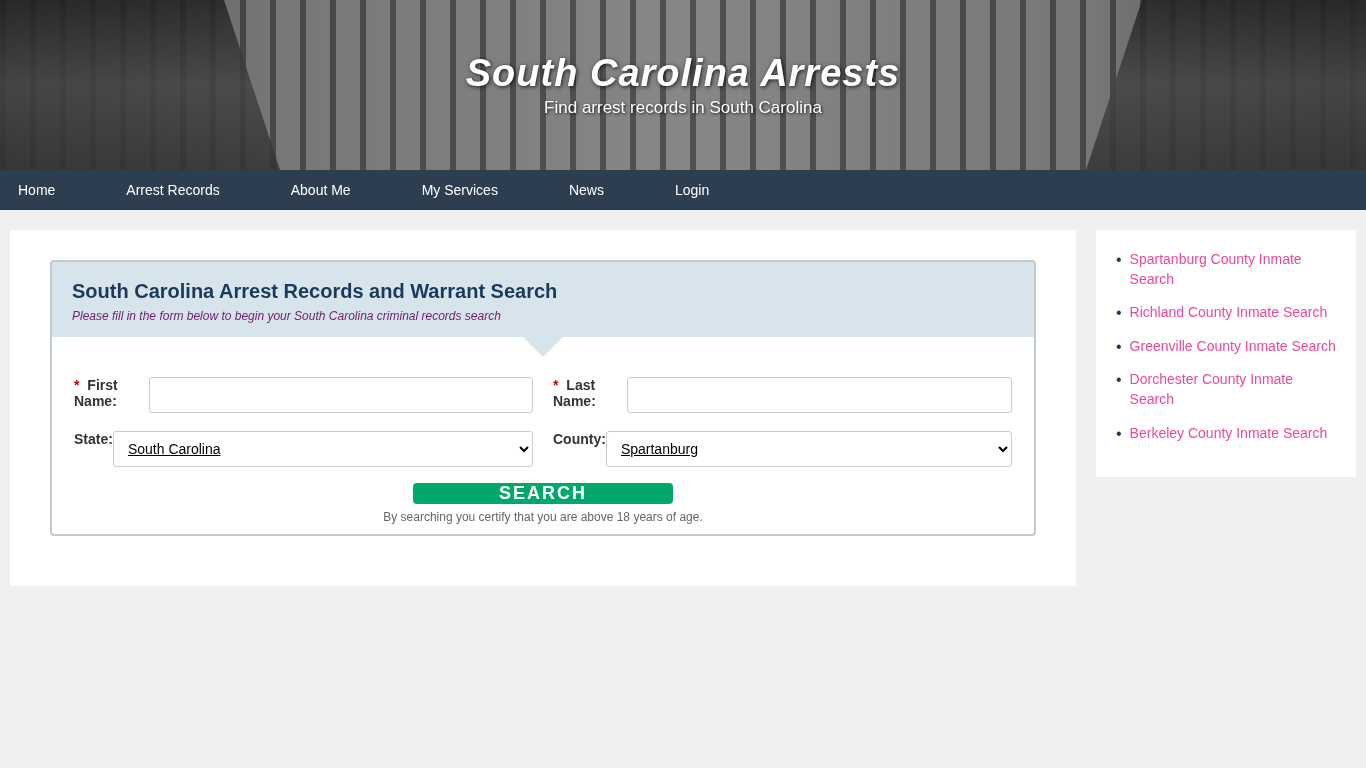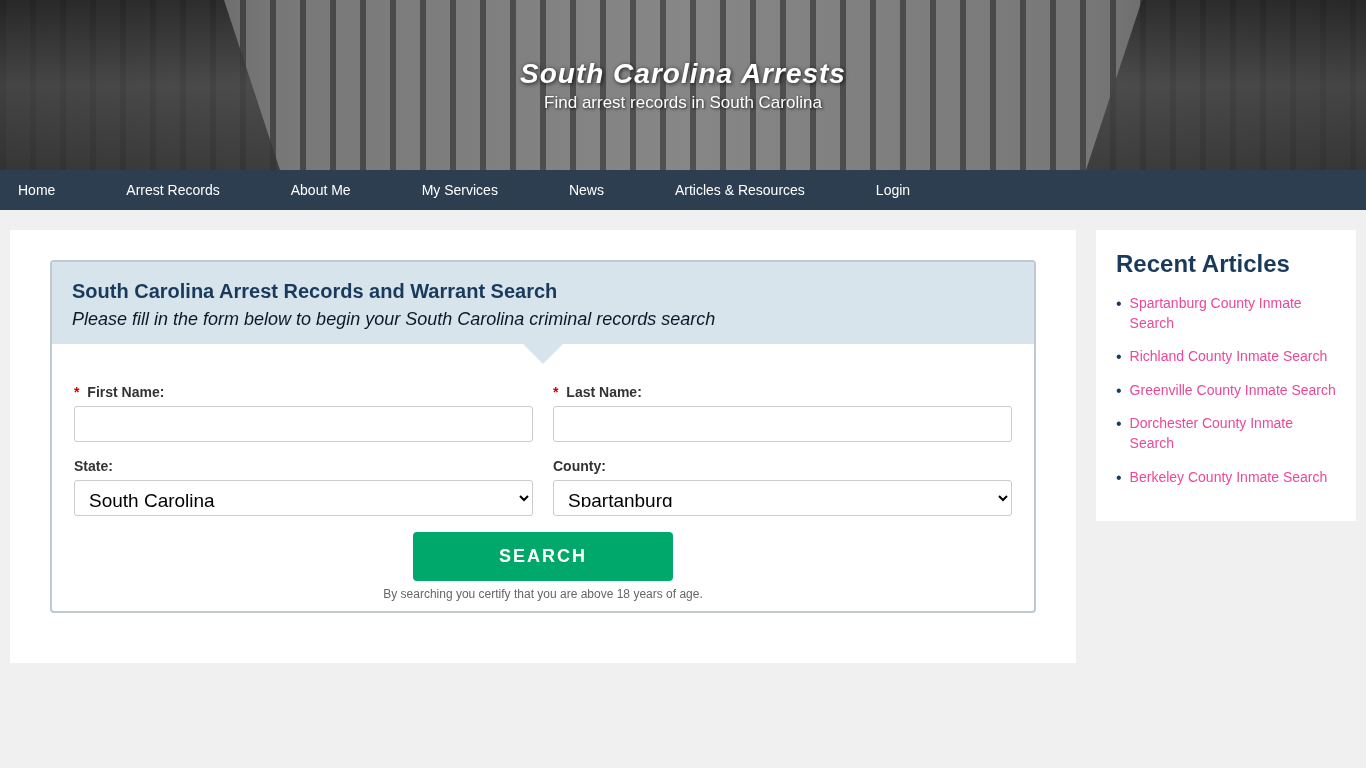--- a/index.html
+++ b/index.html
@@ -43,21 +43,21 @@
     .hero-hands-left { left: 0; clip-path: polygon(0 0, 80% 0, 100% 100%, 0 100%); }
     .hero-hands-right { right: 0; clip-path: polygon(20% 0, 100% 0, 100% 100%, 0 100%); }
 
     .hero-text {
       position: relative;
       z-index: 2;
       text-align: center;
       color: white;
     }
     .hero-title {
-      font-size: 28px;
+      font-size: 38px;
       font-style: italic;
       font-weight: bold;
       text-shadow: 1px 1px 4px rgba(0,0,0,0.8);
       letter-spacing: 1px;
     }
     .hero-subtitle {
       font-size: 17px;
       margin-top: 3px;
       text-shadow: 1px 1px 3px rgba(0,0,0,0.8);
     }
@@ -119,22 +119,22 @@
       background: #d8e4ec;
       padding: 18px 20px 14px;
     }
     .search-box-title {
       font-size: 20px;
       font-weight: bold;
       color: #1a3a5c;
       margin-bottom: 6px;
     }
     .search-box-subtitle {
-      font-size: 18px;
-      color: #0f172a;
+      font-size: 12px;
+      color: #701a75;
       font-style: italic;
     }
 
     
     .search-box-arrow {
       width: 0;
       height: 0;
       border-left: 20px solid transparent;
       border-right: 20px solid transparent;
       border-top: 20px solid #d8e4ec;
@@ -145,21 +145,21 @@
       padding: 20px 22px 10px;
     }
     .form-row {
       display: flex;
       gap: 20px;
       margin-bottom: 16px;
     }
     .form-group {
       flex: 1;
       display: flex;
-      flex-direction: column;
+      flex-direction: row;
     }
     .form-label {
       font-size: 14px;
       font-weight: bold;
       color: #333;
       margin-bottom: 6px;
     }
     .required-star {
       color: #cc0000;
       margin-right: 4px;
@@ -170,30 +170,30 @@
       border: 1px solid #ccc;
       border-radius: 3px;
       font-size: 14px;
       height: 36px;
     }
     .form-select {
       width: 100%;
       padding: 8px 10px;
       border: 1px solid #ccc;
       border-radius: 3px;
-      font-size: 19px;
+      font-size: 14px;
       height: 36px;
       background: white;
       cursor: pointer;
+      text-decoration: underline;
     }
     .search-button {
       display: block;
       width: 260px;
       margin: 10px auto 6px;
-      padding: 14px;
       background: #00a86b;
       color: white;
       font-size: 18px;
       font-weight: bold;
       letter-spacing: 2px;
       border: none;
       border-radius: 4px;
       cursor: pointer;
       text-align: center;
     }
@@ -256,21 +256,20 @@
   </div>
 </div>
 
 <nav>
   <div class="nav-inner" id="nav-inner">
       <a class="nav-item" href="#">Home</a>
       <a class="nav-item" href="#">Arrest Records</a>
       <a class="nav-item" href="#">About Me</a>
       <a class="nav-item" href="#">My Services</a>
       <a class="nav-item" href="#">News</a>
-      <a class="nav-item" href="#">Articles &amp; Resources</a>
       <a class="nav-item" href="#">Login</a>
     </div>
 </nav>
 
 <div class="page-body">
 
   <div class="main-content">
 
     <div class="search-box">
       <div class="search-box-header">
@@ -313,21 +312,20 @@
         </div>
 
         <button class="search-button">SEARCH</button>
         <div class="certify-text">By searching you certify that you are above 18 years of age.</div>
       </div>
     </div>
   </div>
 
   <div class="sidebar">
     <div class="sidebar-section">
-      <div class="sidebar-title">Recent Articles</div>
       <ul class="sidebar-list" id="sidebar-list">
           <li>
             <span class="bullet">•</span>
             <a class="sidebar-link" href="#">Spartanburg County Inmate Search</a>
           </li>
           <li>
             <span class="bullet">•</span>
             <a class="sidebar-link" href="#">Richland County Inmate Search</a>
           </li>
           <li>

